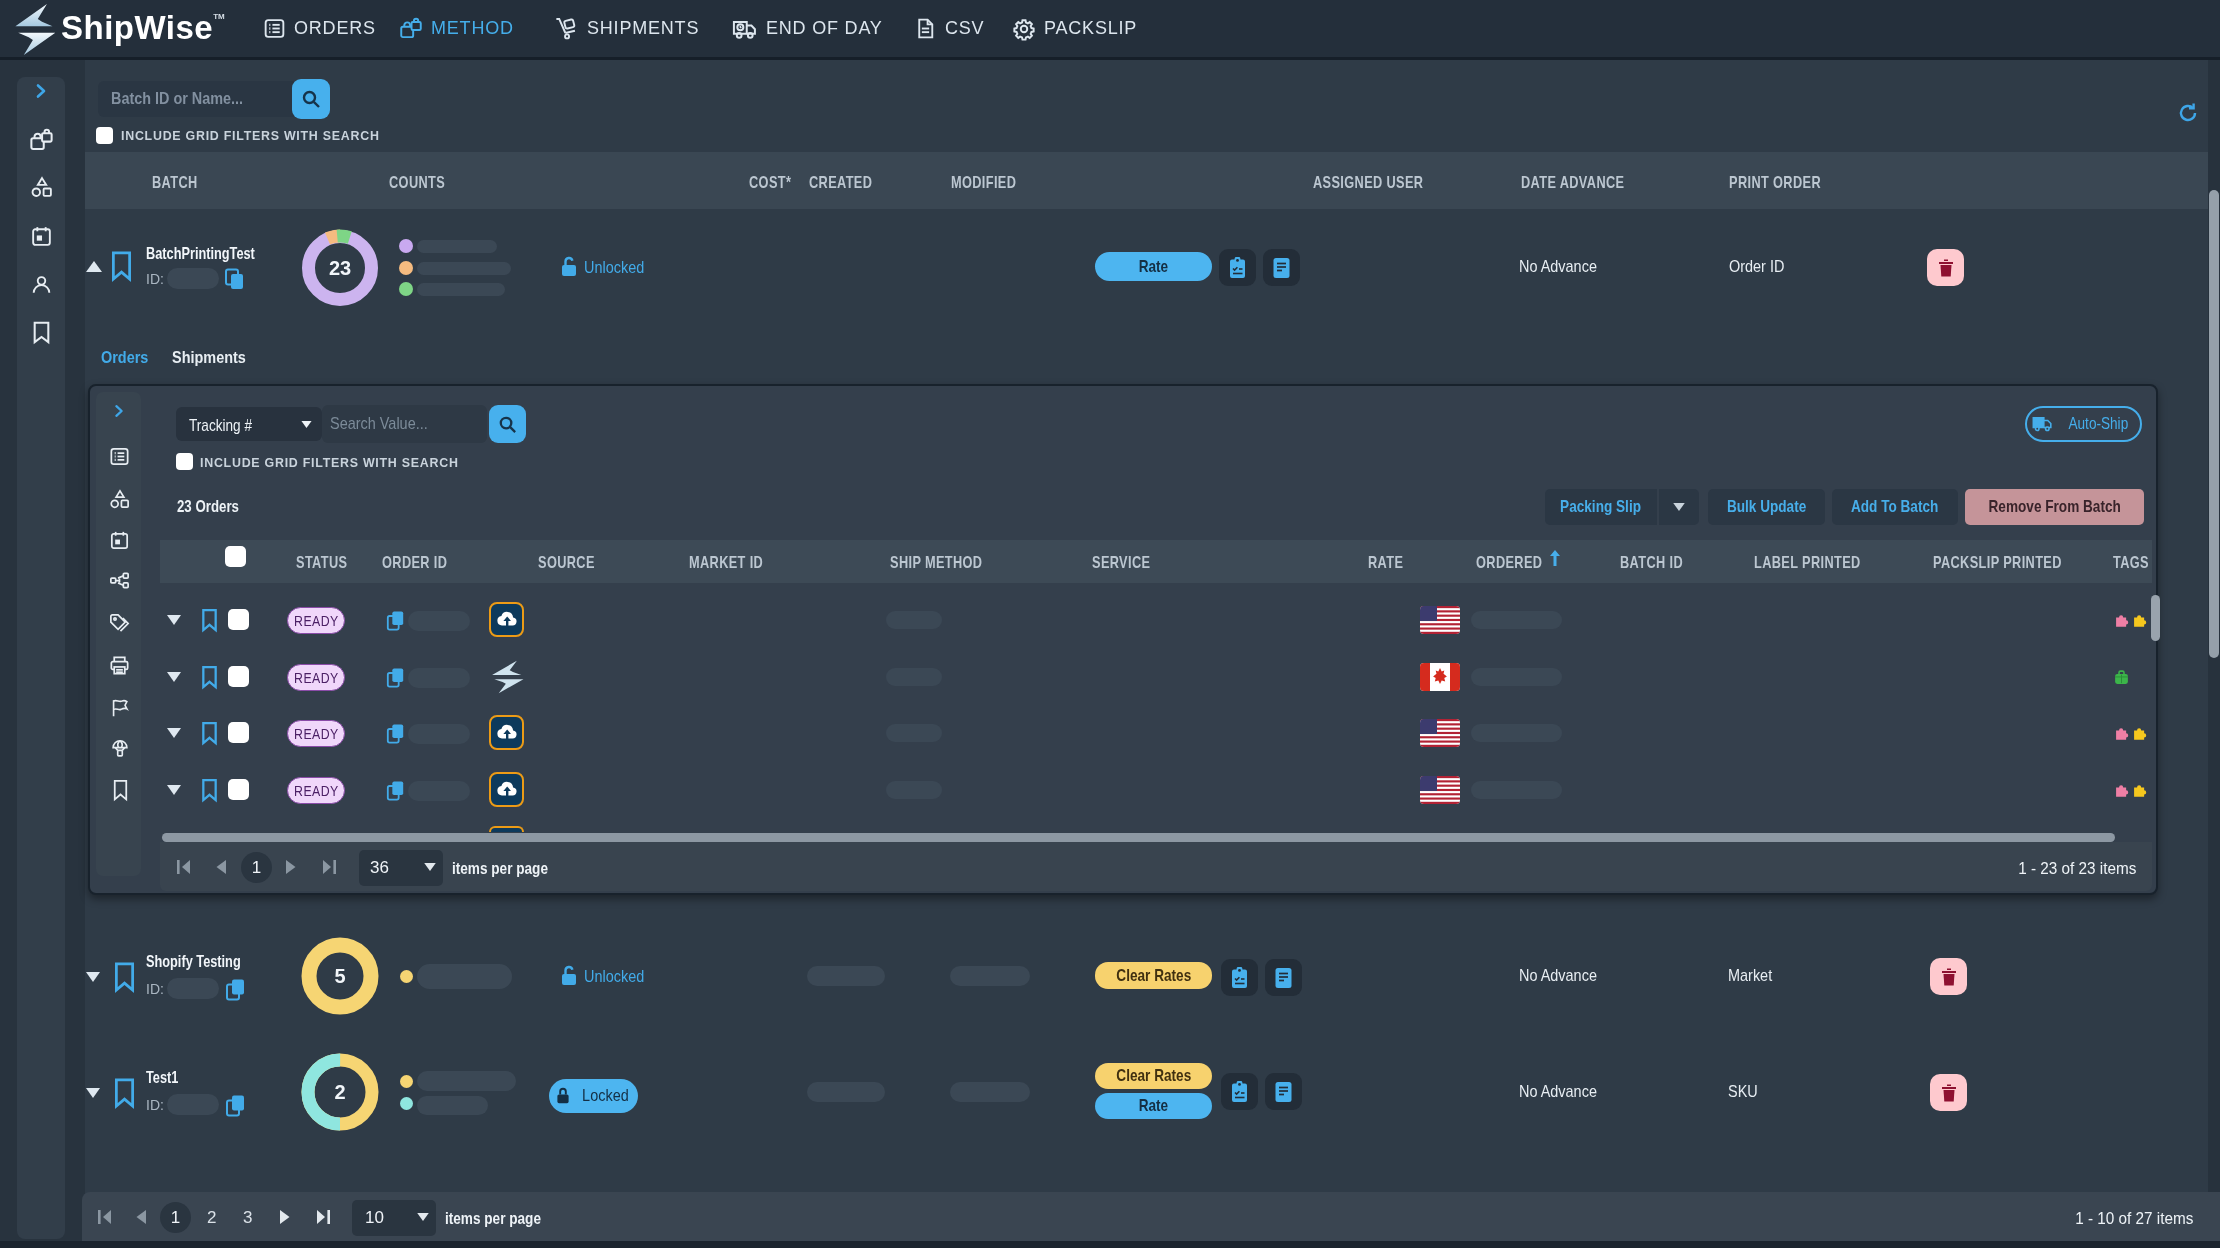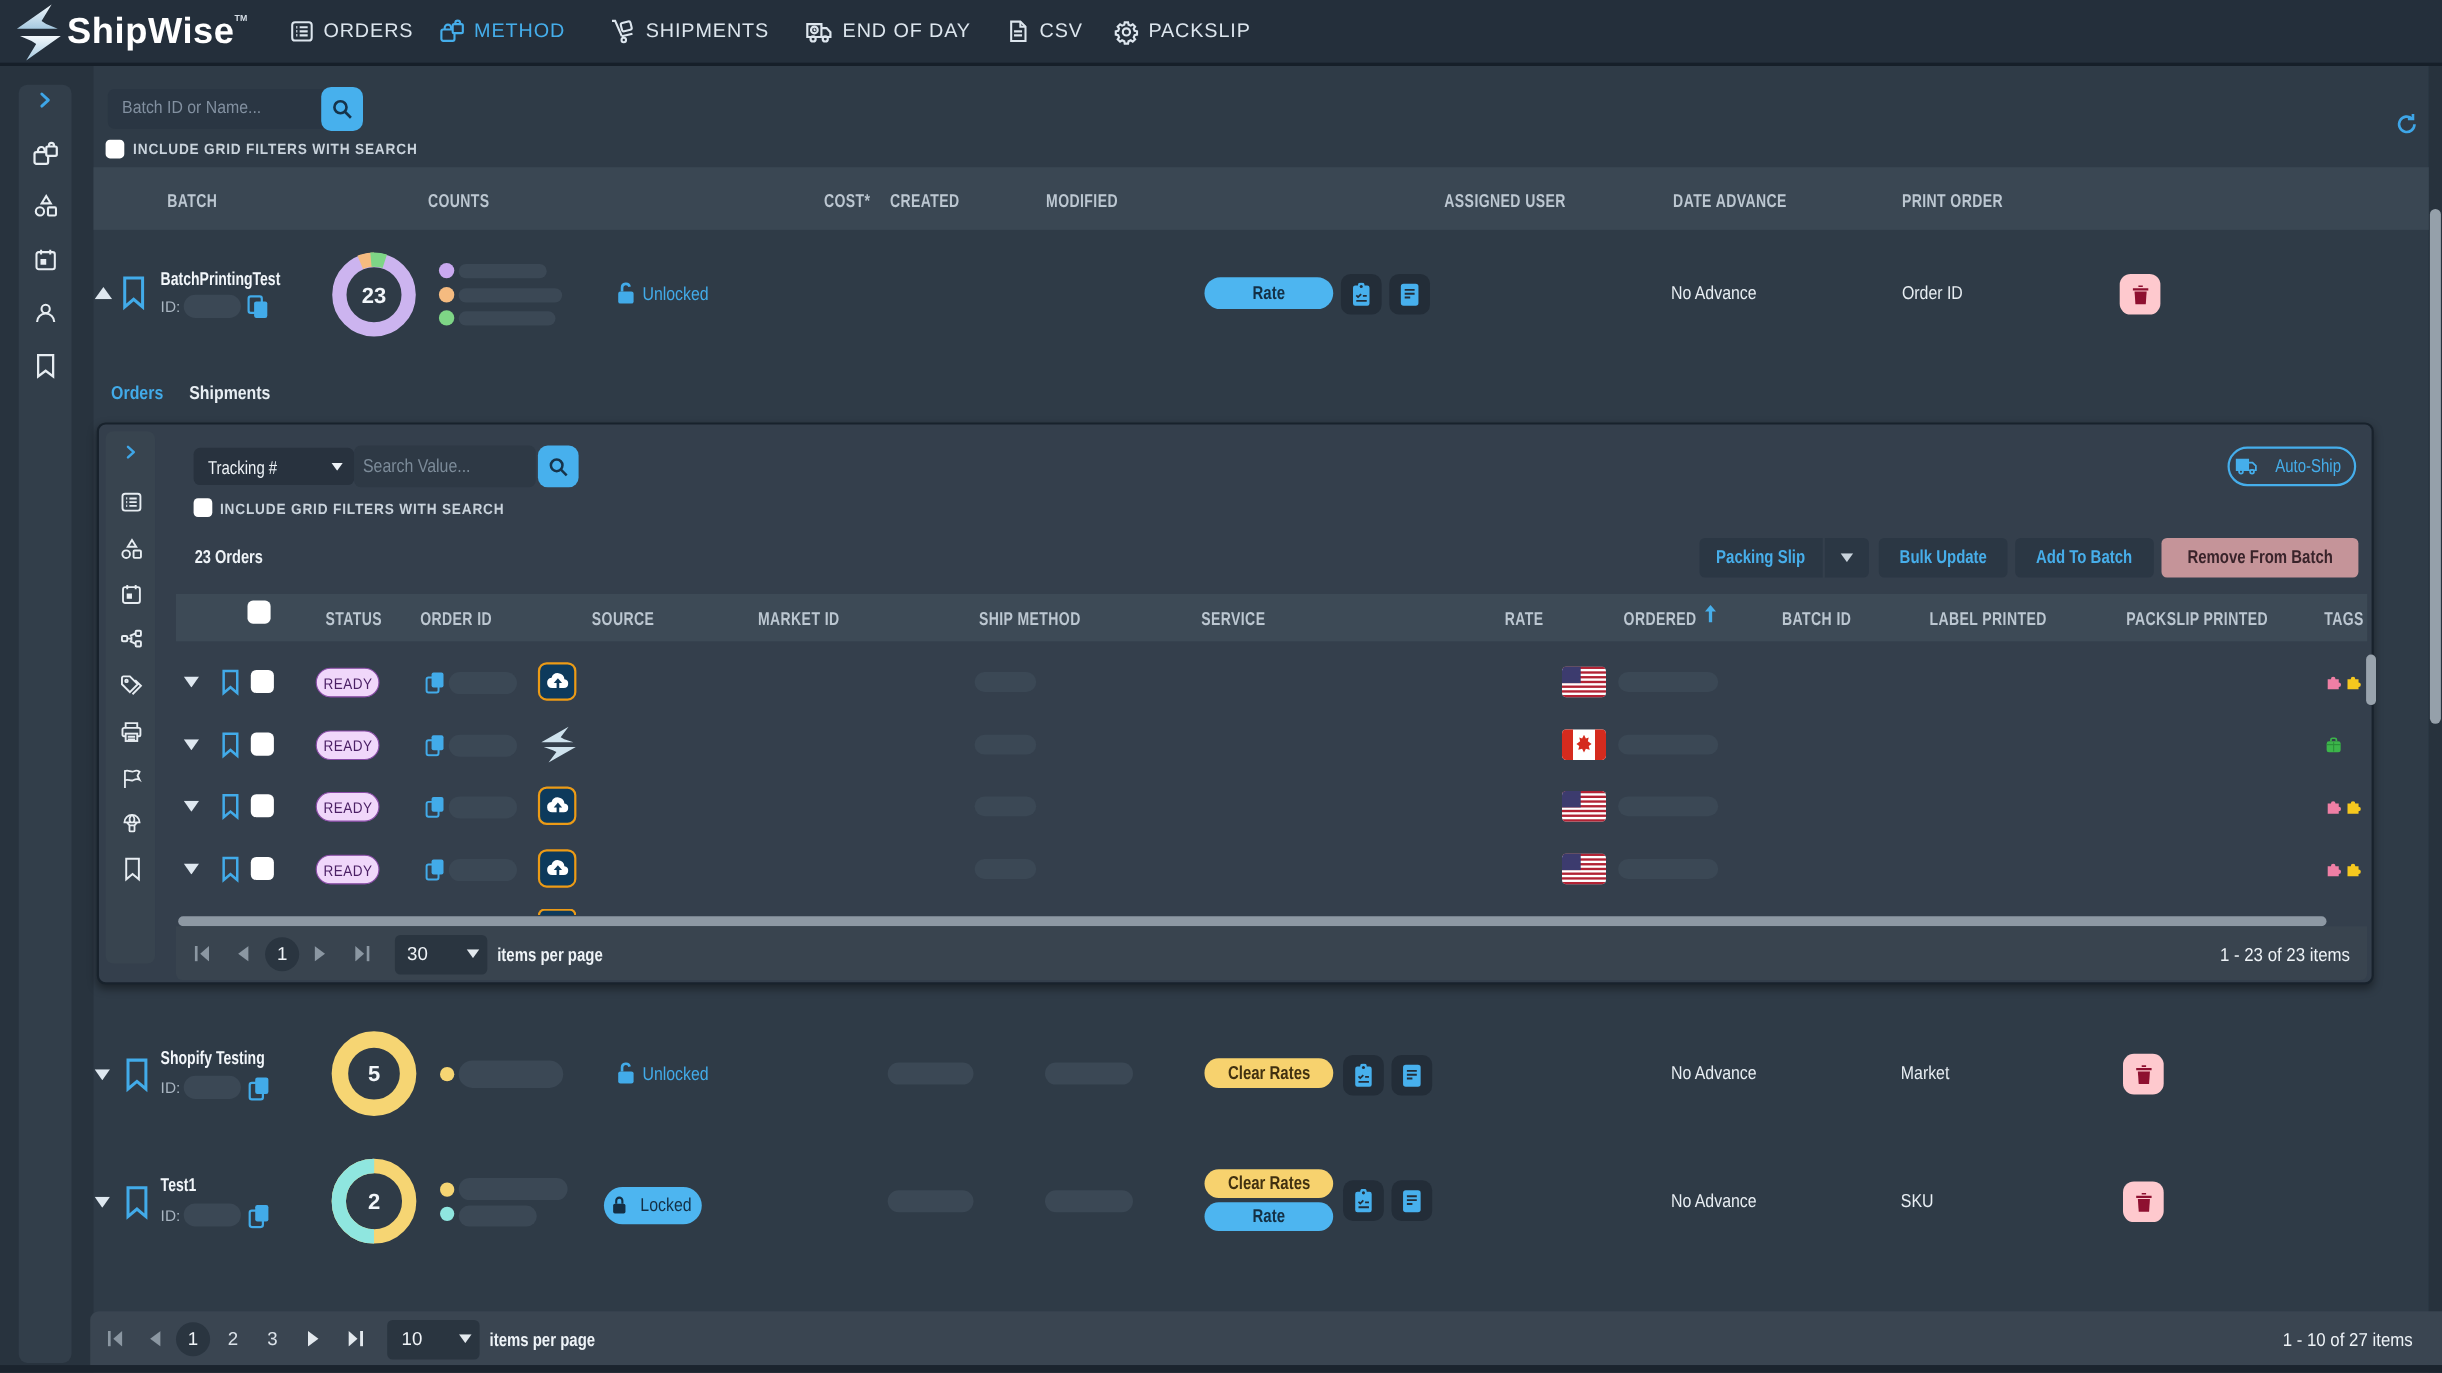--- a/index.html
+++ b/index.html
@@ -134,21 +134,21 @@
   </svg>
   <svg class="abs" style="left:29px;top:272px;" width="25" height="25" viewBox="0 0 24 24" fill="none" stroke="#e7edf2" stroke-width="1.8">
     <circle cx="12" cy="8.5" r="3.6"></circle>
     <path d="M4.5 20 a7.5 7.5 0 0 1 15 0"></path>
   </svg>
   <svg class="abs" style="left:30px;top:320px;" width="23" height="25" viewBox="0 0 20 22" fill="none" stroke="#e7edf2" stroke-width="1.8">
     <path d="M4 2.5 h12 v17 l-6 -4.5 l-6 4.5 z"></path>
   </svg>
 
   <div class="abs" id="toolbar"></div>
-  <div class="abs" style="left:98px;top:81px;width:196px;height:36px;background:#2a3643;border-radius:6px 0 0 6px;display:flex;align-items:center;padding-left:13px;box-sizing:border-box;color:#8290a0;font-size:16px;">
+  <div class="abs" style="left:98px;top:81px;width:196px;height:36px;background:#2a3643;border-radius:6px 0 0 6px;display:flex;align-items:center;padding-left:13px;box-sizing:border-box;color:#8290a0;font-size:16px;font-weight:bold;">
       <span style="display:inline-block;transform:scaleX(.9);transform-origin:0 50%;white-space:nowrap;">Batch ID or Name...</span>
     </div>
   <div class="abs" style="left:292px;top:79px;width:38px;height:40px;background:#47b0ed;border-radius:9px;display:flex;align-items:center;justify-content:center;">
     <svg width="24" height="24" viewBox="0 0 24 24" fill="none" stroke="#16334a" stroke-width="2.4">
         <circle cx="10.5" cy="10.5" r="5.5"></circle>
         <line x1="14.8" y1="14.8" x2="20" y2="20"></line>
       </svg>
   </div>
   <div class="ckb" style="left:96px;top:127px;width:17px;height:17px;"></div>
   <div class="abs" style="left:121px;top:128px;font-size:13.5px;font-weight:700;letter-spacing:.8px;color:#c9d3dc;transform:scaleX(.92);transform-origin:0 50%;white-space:nowrap;">INCLUDE GRID FILTERS WITH SEARCH</div>
@@ -549,21 +549,21 @@
     </svg>
   <div class="abs" style="left:241px;top:852px;width:31px;height:31px;background:#2a3540;border-radius:50%;display:flex;align-items:center;justify-content:center;font-size:17px;color:#f0f4f8;">1</div>
   <svg class="abs" style="left:286px;top:860px;" width="11" height="14" viewBox="0 0 11 14">
       <path d="M0 0 V14 L9.5 7 Z" fill="#8b97a2"></path>
     </svg>
   <svg class="abs" style="left:322px;top:860px;" width="14" height="14" viewBox="0 0 14 14">
       <rect x="11.4" y="0" width="2.6" height="14" fill="#8b97a2"></rect>
       <path d="M1 0 V14 L9 7 Z" fill="#8b97a2"></path>
     </svg>
   <div class="abs" style="left:359px;top:850px;width:84px;height:36px;background:#2a3540;border-radius:5px;"></div>
-  <div class="abs" style="left:370px;top:858px;font-size:17px;color:#f0f4f8;">30</div>
+  <div class="abs" style="left:370px;top:858px;font-size:17px;color:#f0f4f8;">36</div>
   <svg class="abs" style="left:424px;top:863px;" width="12" height="8" viewBox="0 0 13 9">
       <path d="M0 0 H13 L6.5 9 Z" fill="#e3e9ee"></path>
     </svg>
   <div class="abs" style="left:452px;top:859px;font-size:17px;font-weight:700;color:#eef3f7;transform:scaleX(.8);transform-origin:0 50%;white-space:nowrap;">items per page</div>
   <div style="position:absolute;right:84px;top:859px;font-size:17px;color:#eef3f7;"><span style="display:inline-block;transform:scaleX(.9);transform-origin:100% 50%;white-space:nowrap;">1 - 23 of 23 items</span></div>
 
   <div class="abs" id="row2"></div>
   <svg class="abs" style="left:86px;top:972px;" width="14" height="10" viewBox="0 0 14 10">
       <path d="M0 0 H14 L7 10 Z" fill="#dfe8f0"></path>
     </svg>

